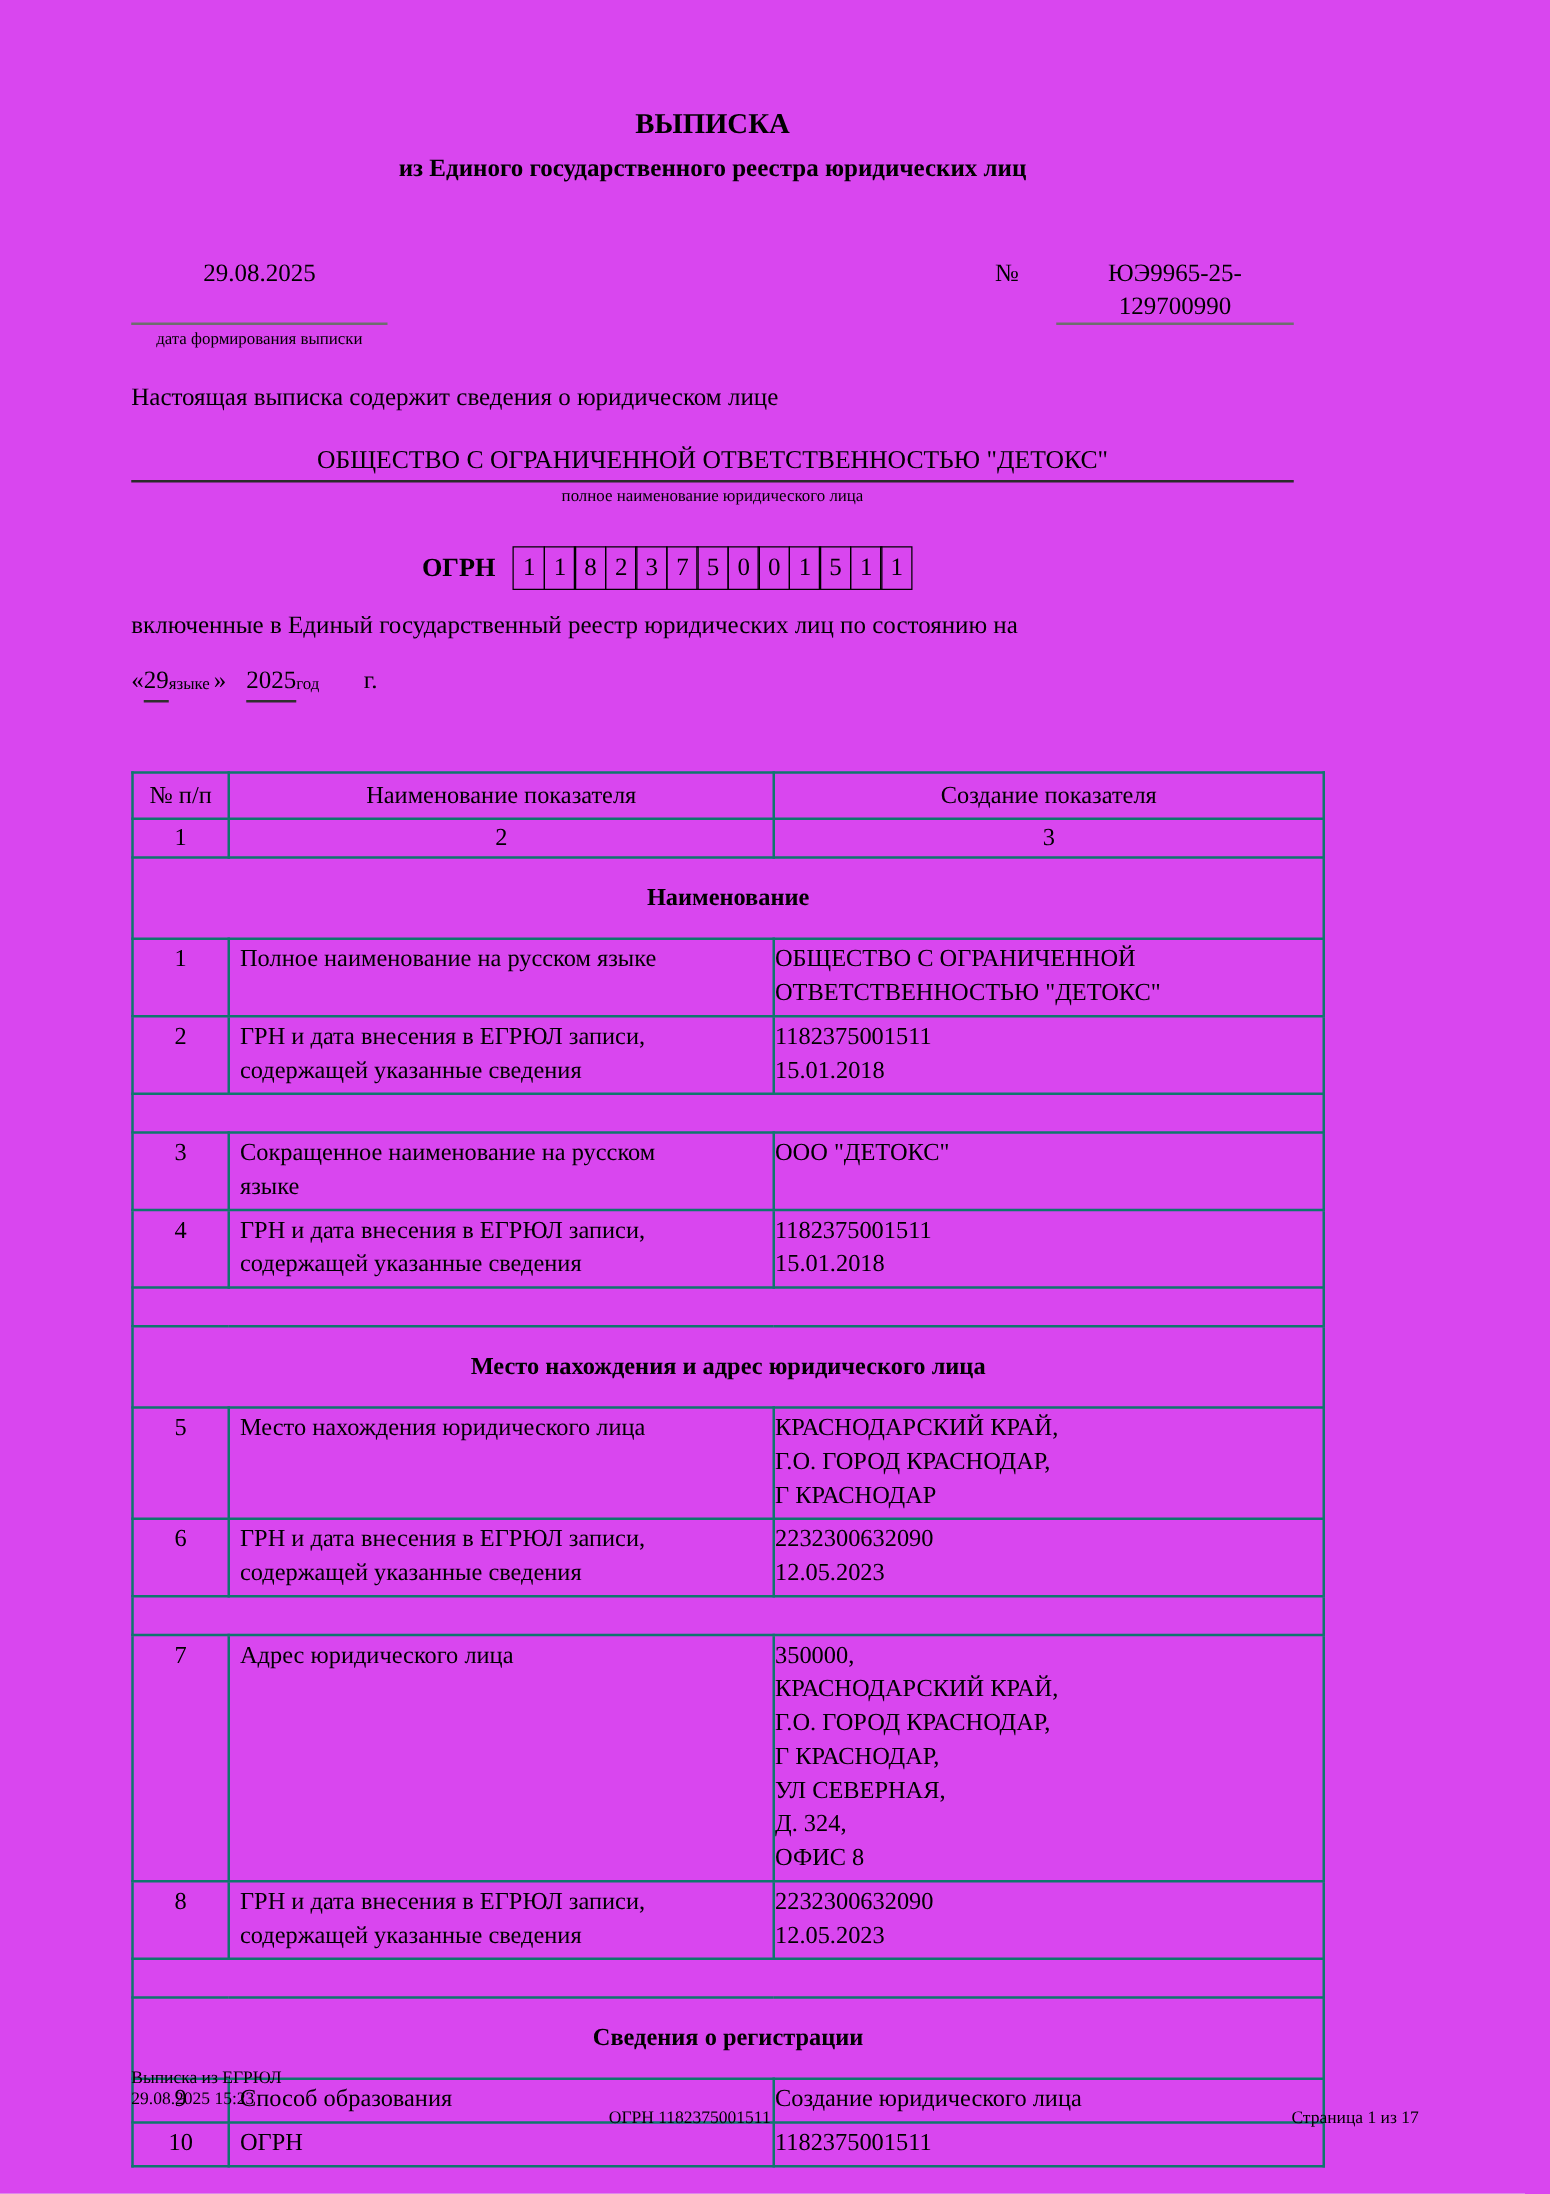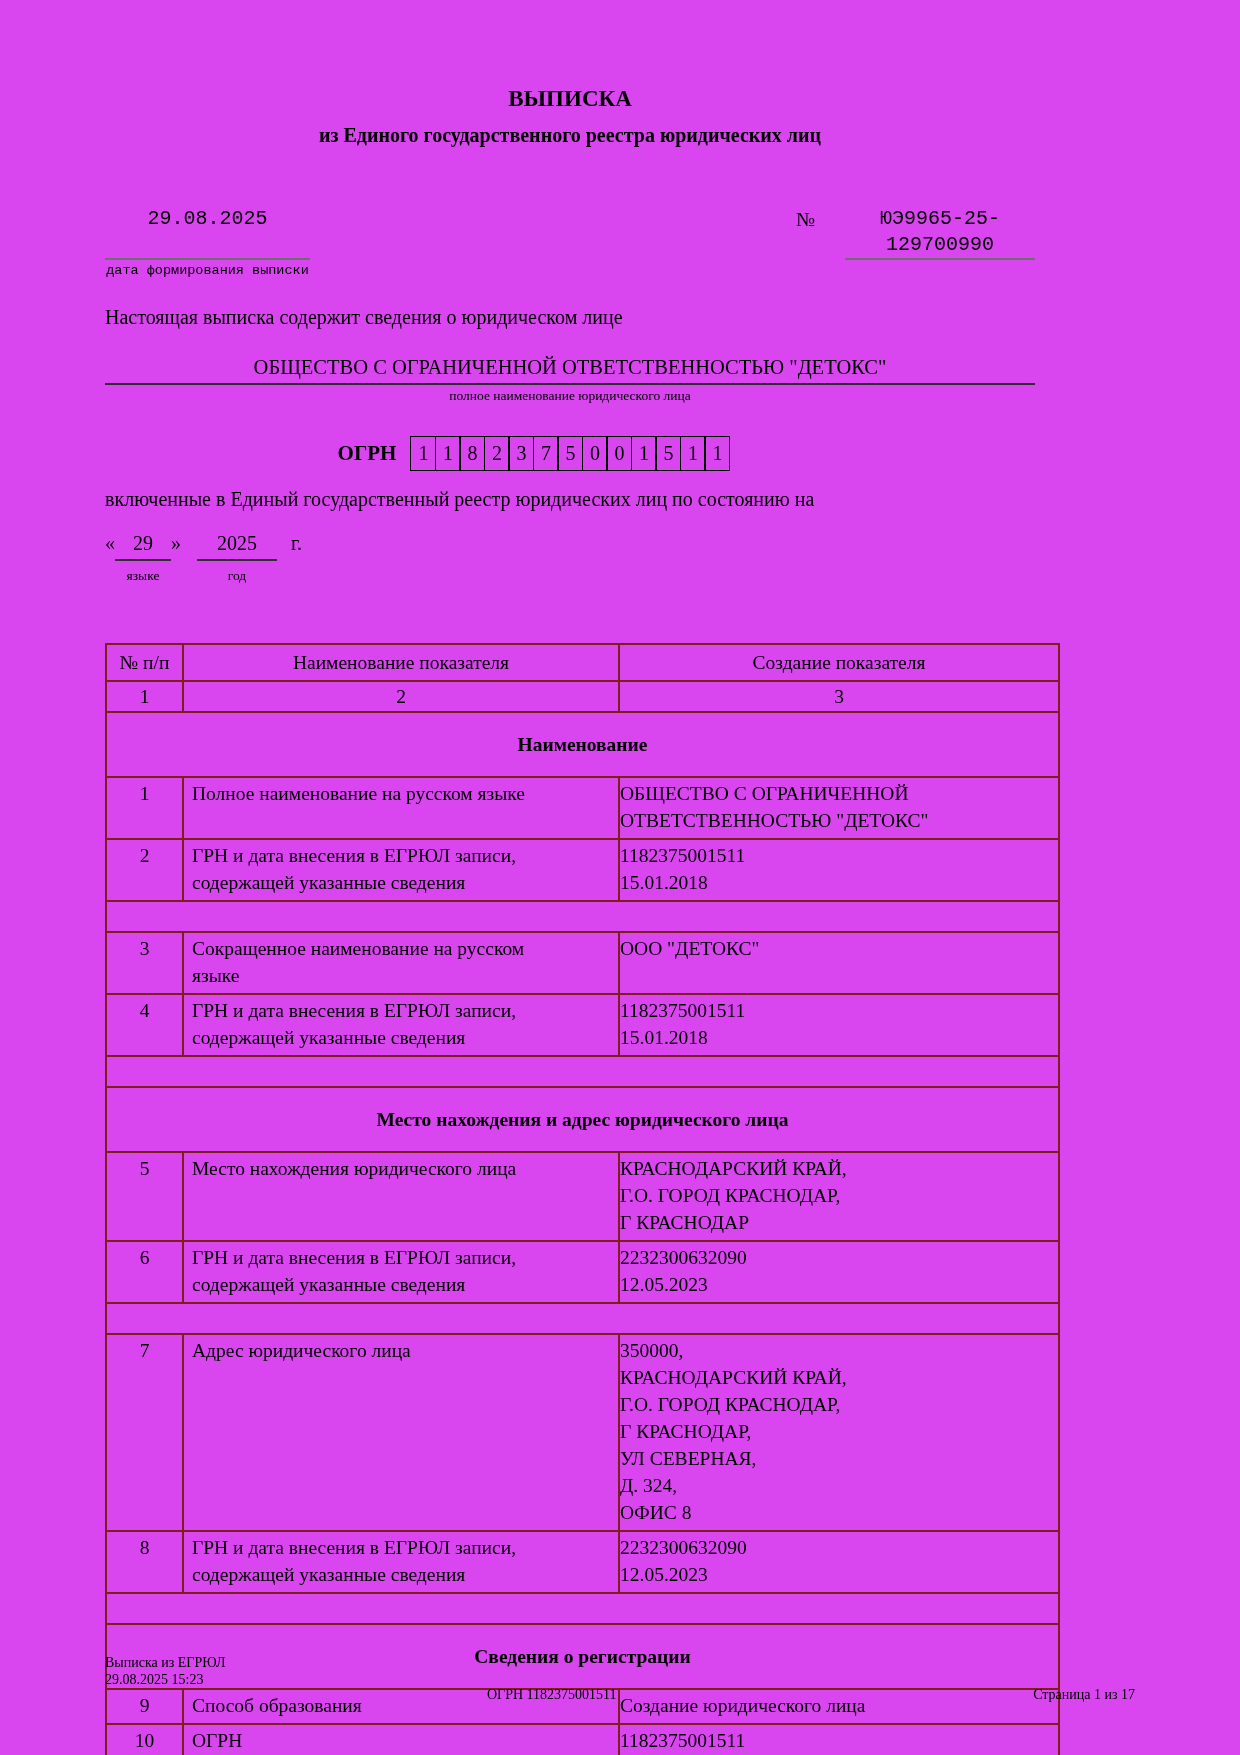--- a/index.html
+++ b/index.html
@@ -13,21 +13,21 @@
     overflow:hidden;
   }
   .content { position:absolute; left:105px; top:0; width:930px; }
 
   
   .doc-title { margin-top:86px; text-align:center; font-size:23px; font-weight:bold; line-height:26px; }
   .doc-subtitle { margin-top:10px; text-align:center; font-size:20px; font-weight:bold; line-height:26px; }
 
   
   .meta-row { margin-top:58px; display:flex; justify-content:space-between; align-items:flex-start; }
-  .meta-field { display:flex; flex-direction:column;font-family:Liberation Mono, monospace; }
+  .meta-field { display:flex; flex-direction:column; }
   .meta-value {
     font-size:20px; line-height:26px; text-align:center;
     height:52px; border-bottom:2px solid #6e6e6e; white-space:pre-line;
   }
   .meta-left { width:205px; }
   .meta-caption { font-size:13.5px; margin-top:3px; text-align:center; }
   .meta-right { display:flex; align-items:flex-start; }
   .number-sign { font-size:20px; line-height:26px; margin-right:30px; }
   .meta-number { width:190px; }
 
@@ -46,37 +46,37 @@
     display:flex; align-items:center; justify-content:center;
     font-size:20px;
   }
   .ogrn-box:first-child { margin-left:0; }
 
   .included-line { margin-top:15px; font-size:20px; line-height:26px; }
 
   
   .date-line { margin-top:19px; display:flex; align-items:flex-start; font-size:20px; line-height:24px; }
   .quote { padding-top:0; }
-  .df { display:flex; flex-direction:column; text-align:center; }
+  .df { display:flex; text-align:center; }
   .df-value { padding-bottom:4px; border-bottom:2px solid #2f2f2f; }
   .df-caption { font-size:13.5px; margin-top:3px; }
   .df-day { width:56px; }
   .df-month { width:206px; margin-left:10px; }
   .df-year { width:80px; margin-left:16px; }
   .year-suffix { margin-left:14px; }
 
   
   .reg-table {
     margin-top:55px;
     border-collapse:collapse;
     width:925px;
     table-layout:fixed;
     font-size:19.5px; line-height:27px;
   }
-  .reg-table th, .reg-table td { border:2px solid #7f1d1d; }
+  .reg-table th, .reg-table td { border:2px solid #0f766e; }
   .reg-table th { font-weight:normal; text-align:center; padding:4px 4px; }
   .num-col { width:67px; }
   .name-col { width:426px; }
   .val-col { width:430px; }
   .colnum-cell { text-align:center; padding:1px 4px; }
   .section-cell { text-align:center; font-weight:bold; padding:18px 4px; }
   .spacer-cell { height:27px; }
   .num-cell { text-align:center; vertical-align:top; padding:2px 4px 4px; }
   .name-cell { vertical-align:top; padding:2px 8px 4px; white-space:pre-line; }
   .value-cell { vertical-align:top; padding:2px 0 4px; white-space:pre-line; }

